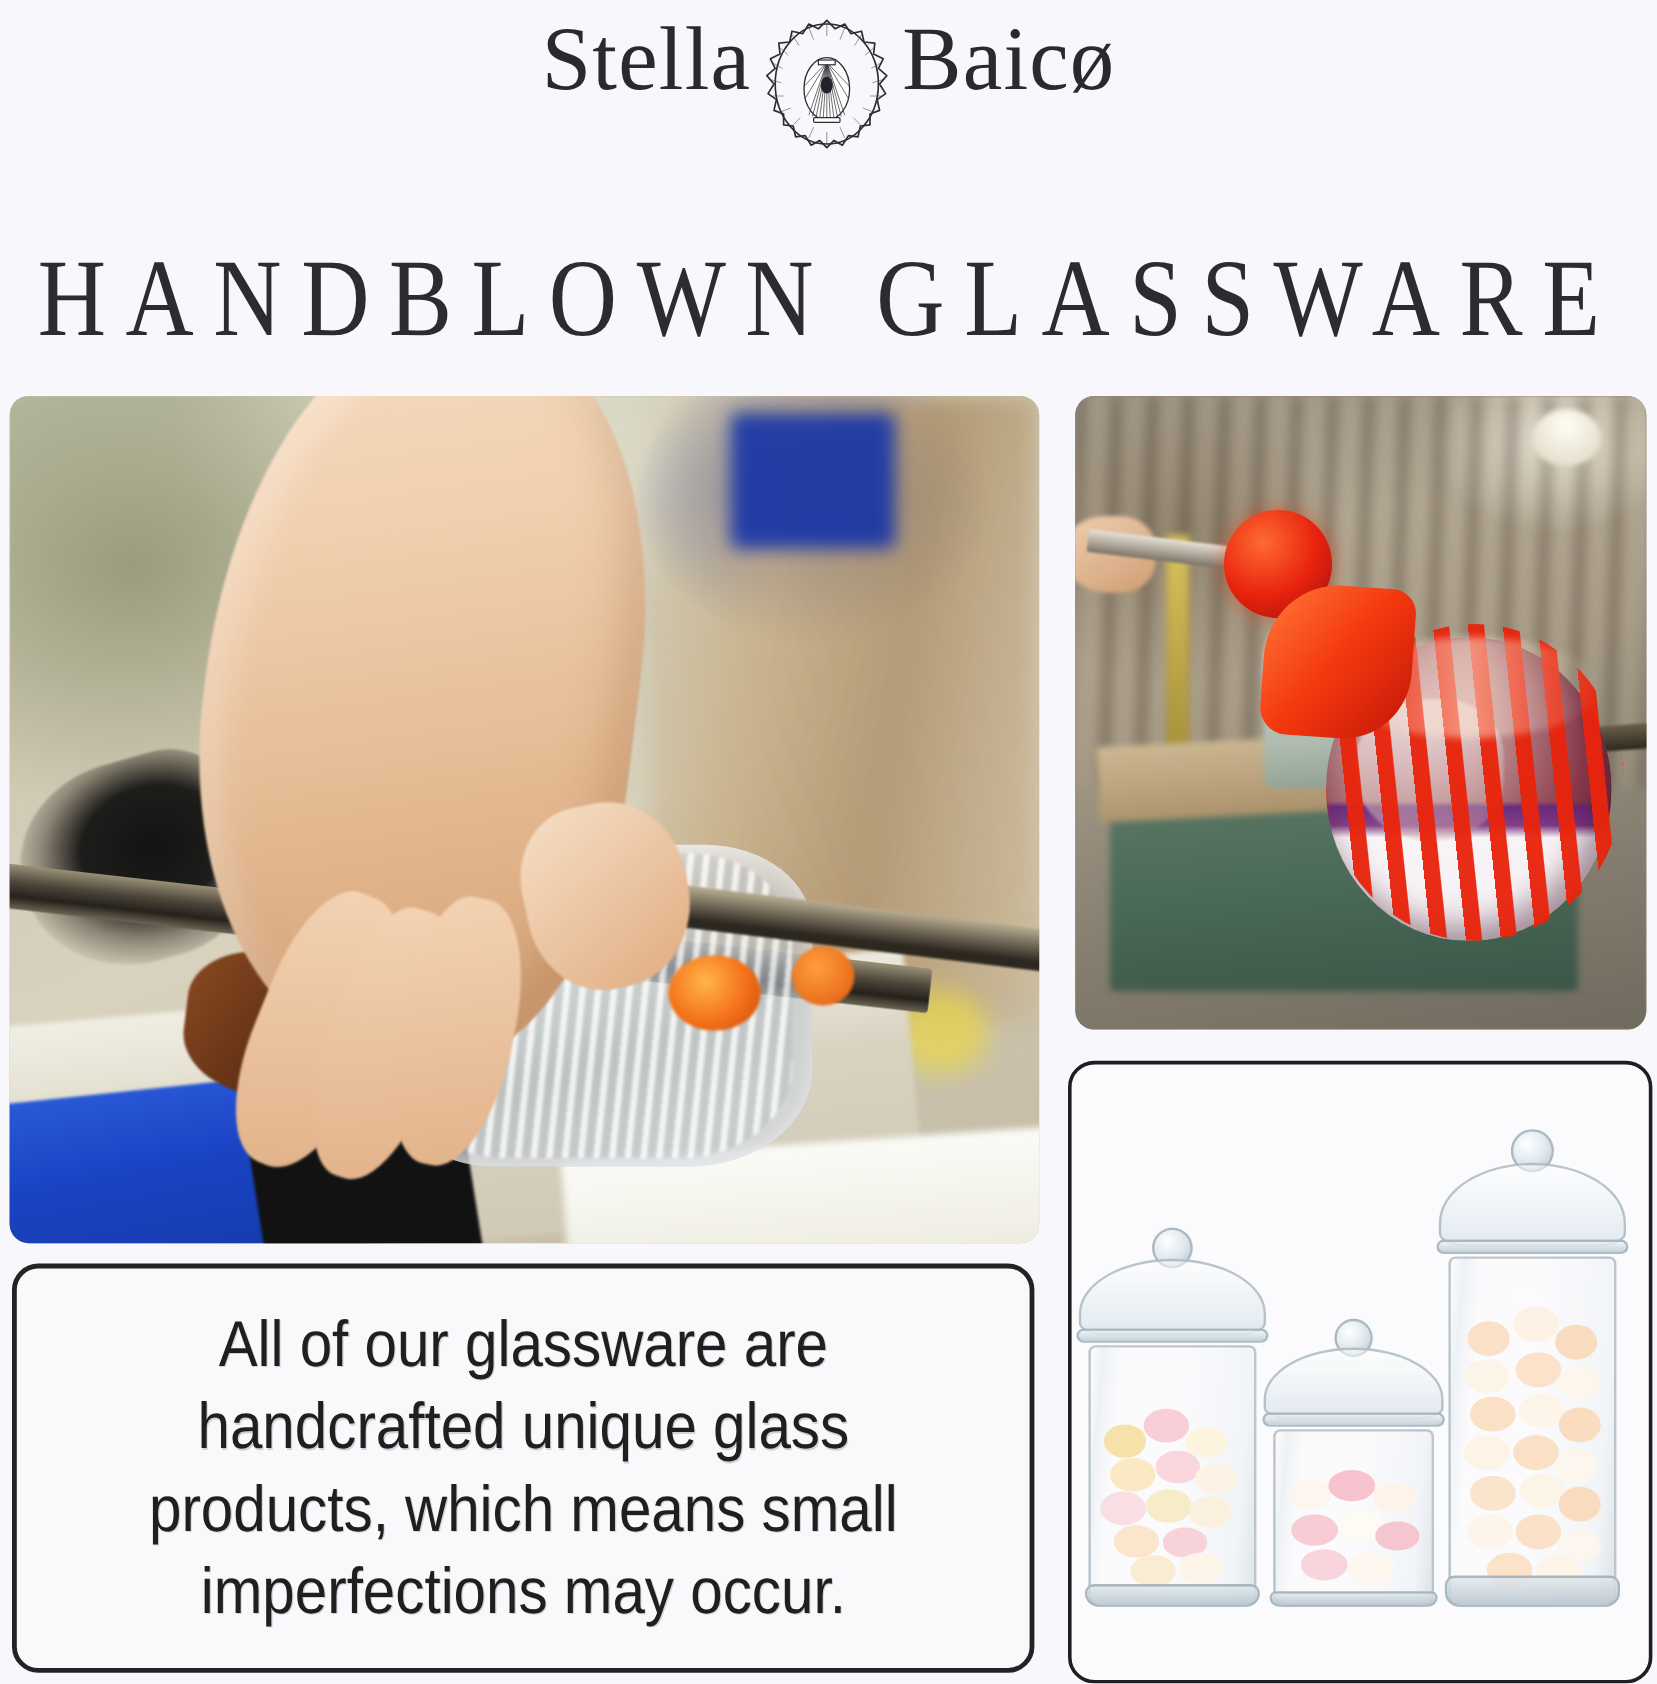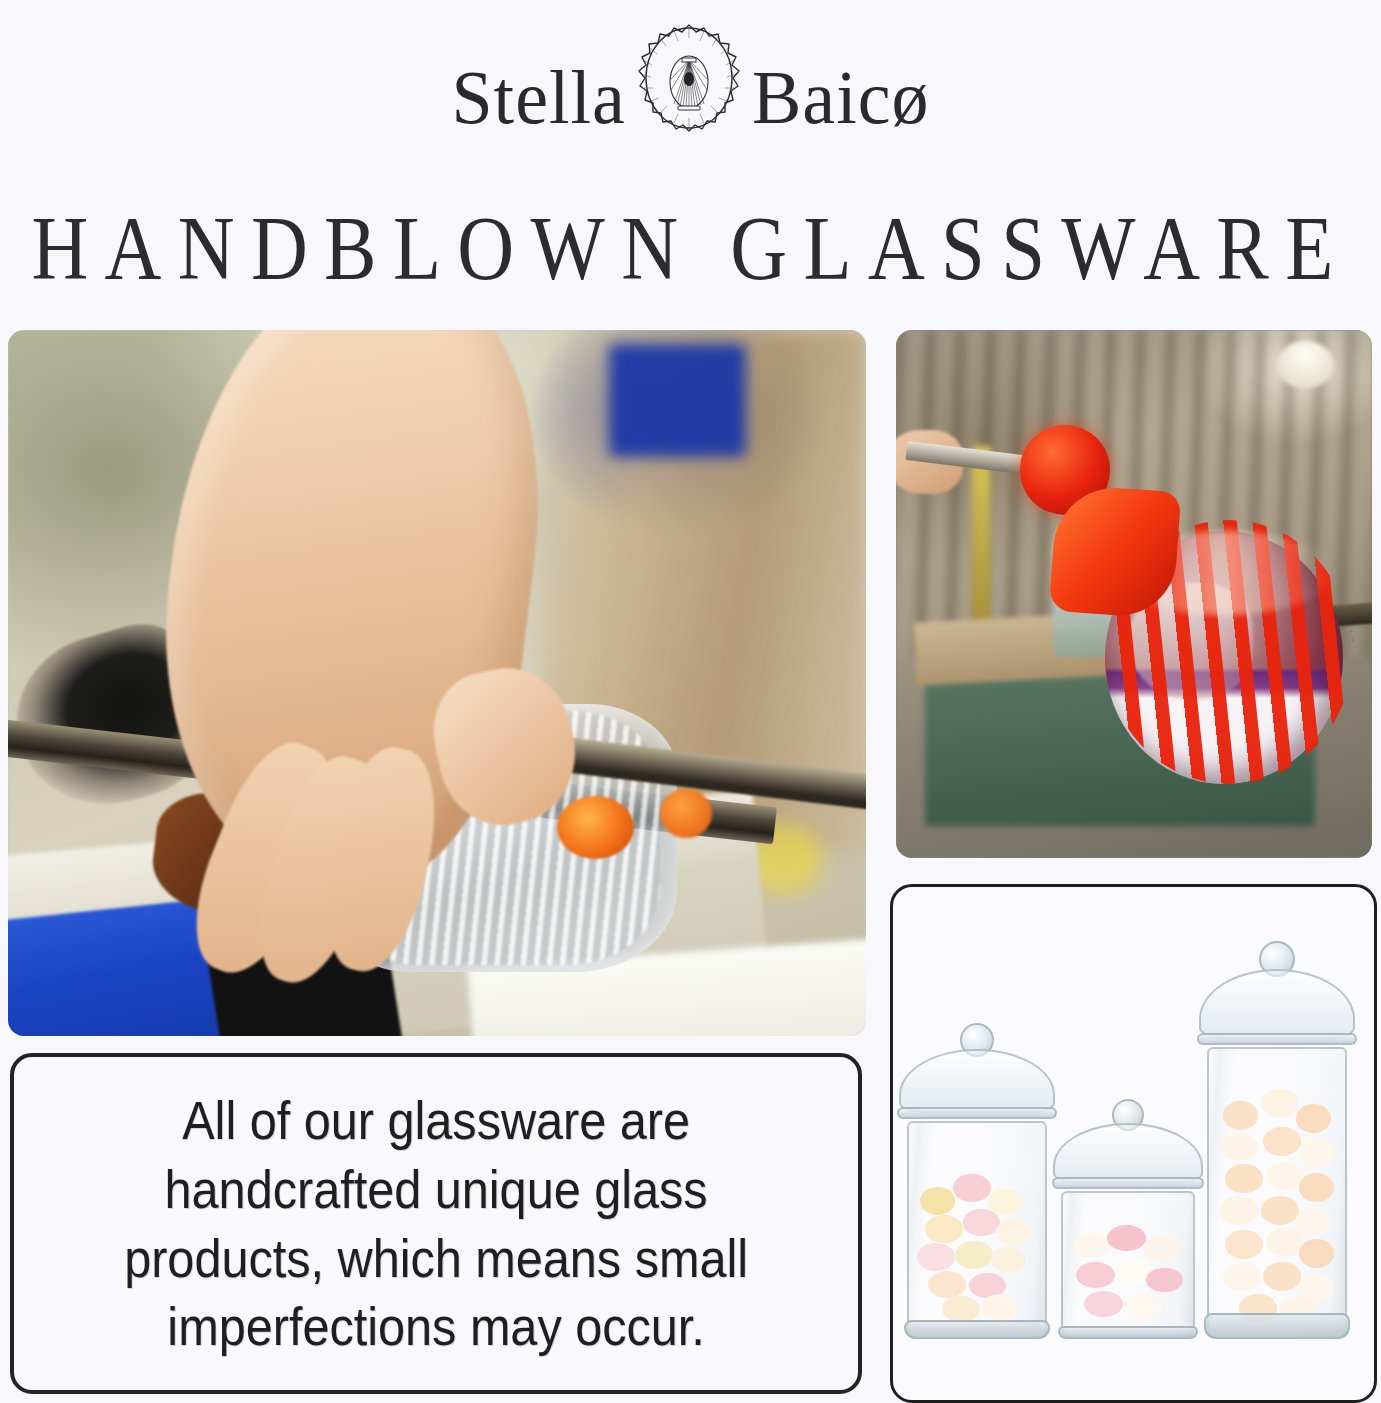--- a/index.html
+++ b/index.html
@@ -6,22 +6,22 @@
   body{
     width:1381px;height:1403px;
     background:#f8f7fc;
     font-family:"Liberation Sans", sans-serif;
     overflow:hidden;
     position:relative;
   }
 
   
   .brand-header{
-    position:absolute;left:0;top:4px;width:1381px;height:185px;
-    display:flex;align-items:center;justify-content:center;gap:8px;
+    position:absolute;left:0;top:14px;width:1381px;height:185px;
+    display:flex;justify-content:center;gap:8px;
   }
   .brand-word{
     font-family:"Liberation Serif", serif;
     font-size:74px;
     font-weight:400;
     color:#2a2a2e;
     letter-spacing:1px;
     line-height:1;
     transform:scaleY(1.02);
   }

